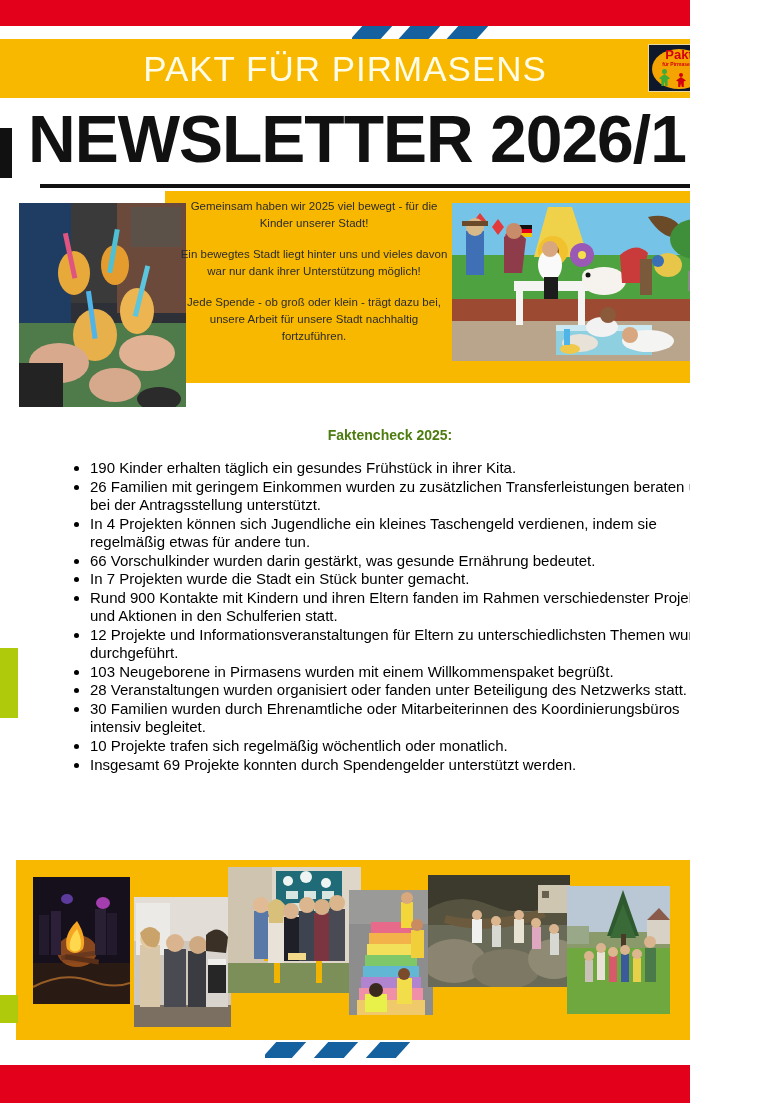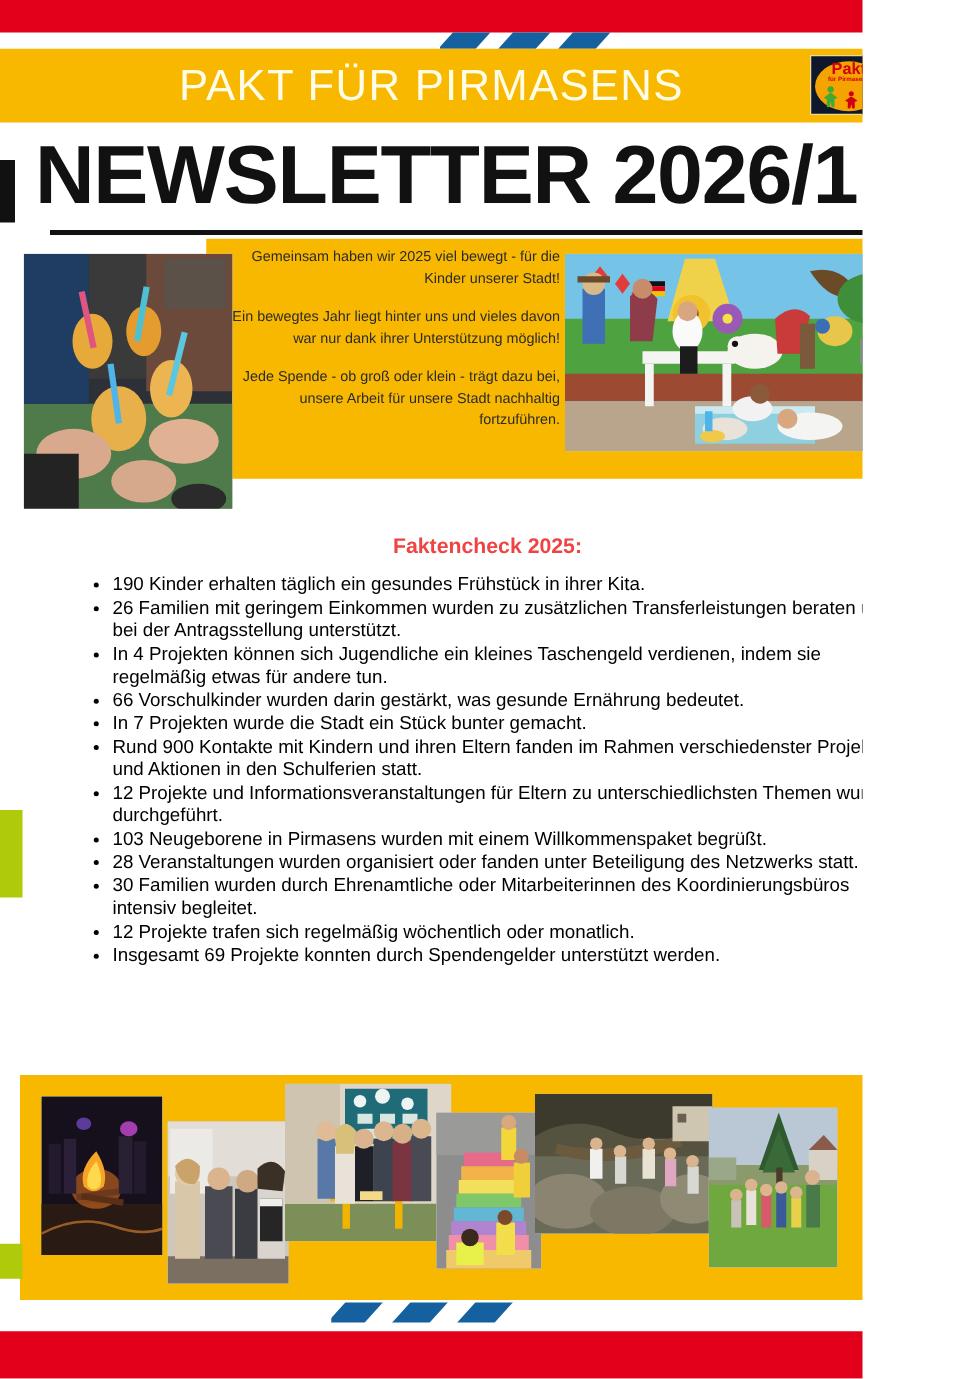--- a/index.html
+++ b/index.html
@@ -183,21 +183,21 @@
   }
   .intro-text {
     position: absolute;
     left: 180px; top: 198px;
     width: 268px;
     text-align: center;
     color: #2b2b2b;
     font-size: 11.5px;
     line-height: 17px;
   }
-  .intro-text p { margin: 0 0 14px 0; text-align: right; }
+  .intro-text p { margin: 0 0 14px 0; }
   .intro-text p:last-child { margin-bottom: 0; }
 
   .photo {
     position: absolute;
     overflow: hidden;
     background: #cfcfcf;
   }
   .photo-left {
     left: 19px; top: 203px;
     width: 167px; height: 204px;
@@ -206,23 +206,23 @@
     left: 452px; top: 203px;
     width: 284px; height: 158px;
   }
 
   
   .facts-heading {
     position: absolute;
     left: 40px; top: 427px;
     width: 700px;
     text-align: center;
-    font-size: 17px;
+    font-size: 14px;
     font-weight: bold;
-    color: #ef4444;
+    color: #4d7c0f;
   }
   .facts-list {
     position: absolute;
     left: 68px; top: 459px;
     width: 630px;
     margin: 0;
     padding: 0 0 0 22px;
     color: #000000;
     font-size: 15px;
     line-height: 18.2px;
@@ -353,21 +353,21 @@
       <ellipse cx="40" cy="160" rx="30" ry="20" fill="#d9a98e"></ellipse>
       <ellipse cx="128" cy="150" rx="28" ry="18" fill="#e0b193"></ellipse>
       <ellipse cx="96" cy="182" rx="26" ry="17" fill="#d6a98c"></ellipse>
       <rect x="0" y="160" width="44" height="44" fill="#232323"></rect>
       <ellipse cx="140" cy="196" rx="22" ry="12" fill="#2b2b2b"></ellipse>
     </svg>
   </div>
 
   <div class="intro-text">
     <p>Gemeinsam haben wir 2025 viel bewegt - für die Kinder unserer Stadt!</p>
-    <p>Ein bewegtes Jahr liegt hinter uns und vieles davon war nur dank ihrer Unterstützung möglich!</p>
+    <p>Ein bewegtes Stadt liegt hinter uns und vieles davon war nur dank ihrer Unterstützung möglich!</p>
     <p>Jede Spende - ob groß oder klein - trägt dazu bei, unsere Arbeit für unsere Stadt nachhaltig fortzuführen.</p>
   </div>
 
   <div class="photo photo-right">
     <svg class="gp-img" viewBox="0 0 284 158" preserveAspectRatio="none">
       <rect width="284" height="158" fill="#76c3e8"></rect>
       <rect y="52" width="284" height="48" fill="#4ea23f"></rect>
       <rect y="96" width="284" height="22" fill="#9c4a32"></rect>
       <rect y="118" width="284" height="40" fill="#b9a48c"></rect>
       <polygon points="96,4 120,4 136,54 82,54" fill="#f0d24a"></polygon>
@@ -420,21 +420,21 @@
     <li>190 Kinder erhalten täglich ein gesundes Frühstück in ihrer Kita.</li>
     <li>26 Familien mit geringem Einkommen wurden zu zusätzlichen Transferleistungen beraten und bei der Antragsstellung unterstützt.</li>
     <li>In 4 Projekten können sich Jugendliche ein kleines Taschengeld verdienen, indem sie regelmäßig etwas für andere tun.</li>
     <li>66 Vorschulkinder wurden darin gestärkt, was gesunde Ernährung bedeutet.</li>
     <li>In 7 Projekten wurde die Stadt ein Stück bunter gemacht.</li>
     <li>Rund 900 Kontakte mit Kindern und ihren Eltern fanden im Rahmen verschiedenster Projekte und Aktionen in den Schulferien statt.</li>
     <li>12 Projekte und Informationsveranstaltungen für Eltern zu unterschiedlichsten Themen wurden durchgeführt.</li>
     <li>103 Neugeborene in Pirmasens wurden mit einem Willkommenspaket begrüßt.</li>
     <li>28 Veranstaltungen wurden organisiert oder fanden unter Beteiligung des Netzwerks statt.</li>
     <li>30 Familien wurden durch Ehrenamtliche oder Mitarbeiterinnen des Koordinierungsbüros intensiv begleitet.</li>
-    <li>12 Projekte trafen sich regelmäßig wöchentlich oder monatlich.</li>
+    <li>10 Projekte trafen sich regelmäßig wöchentlich oder monatlich.</li>
     <li>Insgesamt 69 Projekte konnten durch Spendengelder unterstützt werden.</li>
   </ul>
 
 
   <div class="green-left-mid"></div>
   <div class="blue-right-mid"></div>
   <div class="dots dots-mid">
     <i></i>
       <i></i>
       <i></i>

